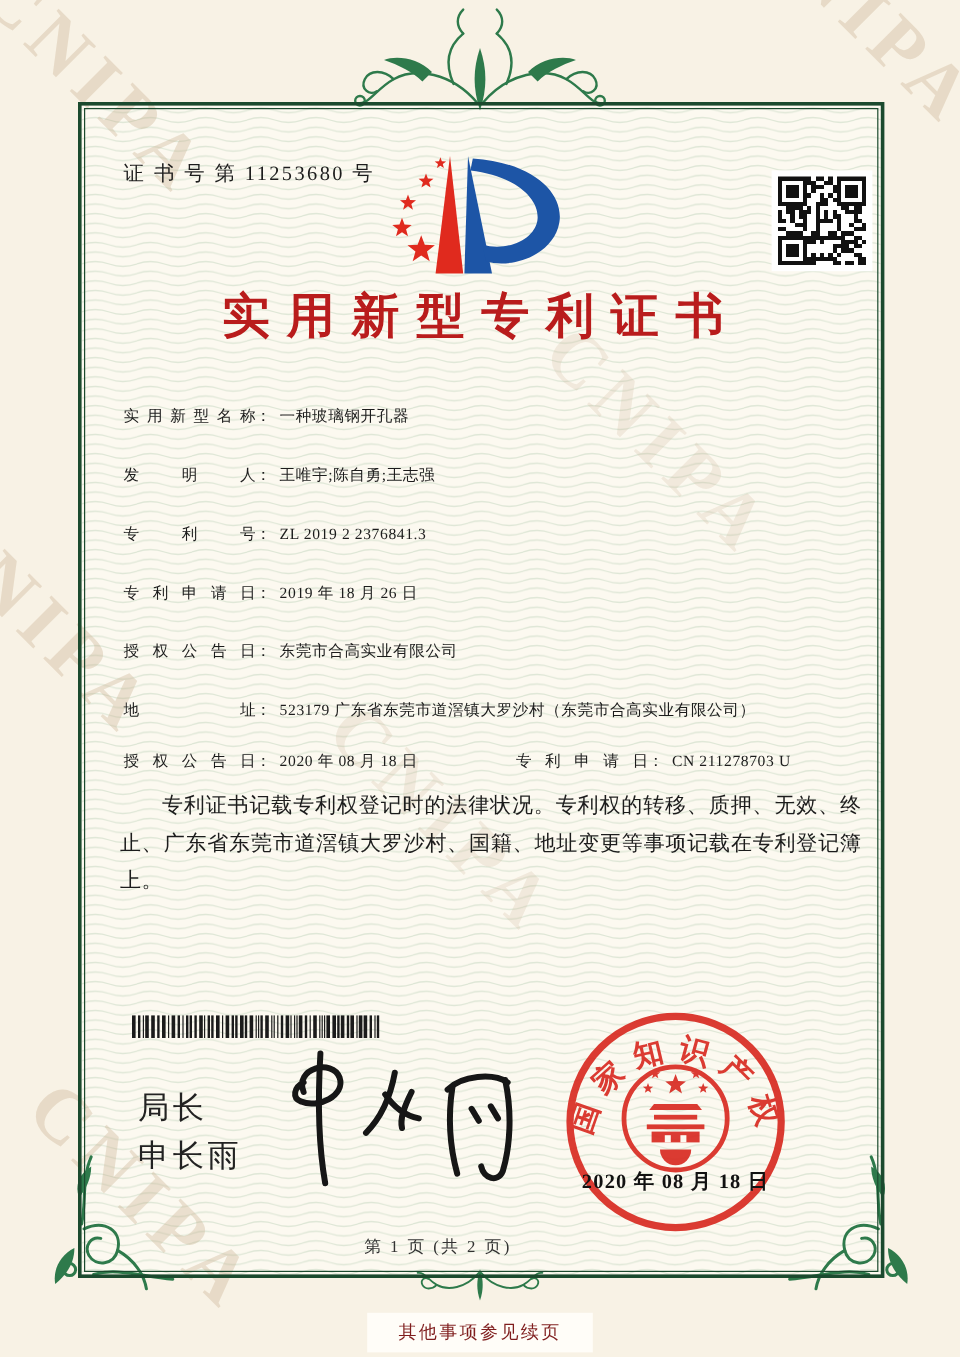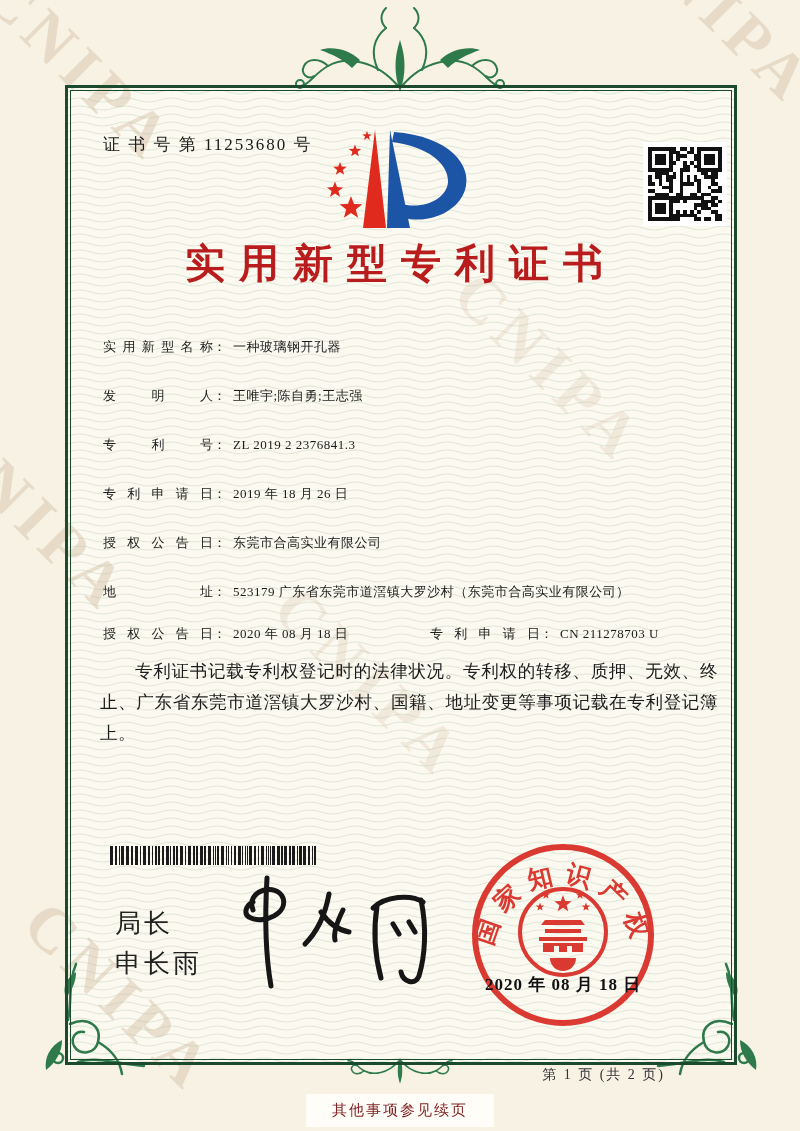--- a/index.html
+++ b/index.html
@@ -34,22 +34,22 @@
   .paras{position:absolute;left:100px;top:656px;width:618px;font-size:17.5px;line-height:31px;
          text-align:justify;letter-spacing:.5px;}
   .paras p{margin:0;text-indent:2em;}
   .barcode{position:absolute;left:110px;top:846px;}
   .signer{position:absolute;left:115px;top:903px;font-family:"Liberation Sans","DejaVu Sans",sans-serif;
           font-size:26px;font-weight:500;letter-spacing:3px;line-height:40px;color:#222;}
   .sig{position:absolute;left:225px;top:872px;}
   .seal{position:absolute;left:468px;top:840px;z-index:5;}
   .seal-date{position:absolute;left:470px;top:973px;width:186px;text-align:center;
              font-size:17px;font-weight:700;letter-spacing:1px;color:#111;z-index:6;}
-  .pagenum{position:absolute;left:65px;top:1030px;width:600px;text-align:right;font-size:14px;
-           letter-spacing:2px;color:#333;margin-top:36px;}
+  .pagenum{position:absolute;left:65px;top:1030px;width:600px;text-align:center;font-size:14px;
+           letter-spacing:2px;color:#333;}
   .note{position:absolute;left:50%;top:1094px;transform:translateX(-50%);background:#fffdf8;
         padding:7px 26px;font-size:15px;letter-spacing:2px;color:#7f1d1d;z-index:6;}
 </style>
 </head>
 <body>
 
 <div class="page">
 
   <div class="inner-bg"></div>
   <svg class="guilloche" width="666" height="974">

